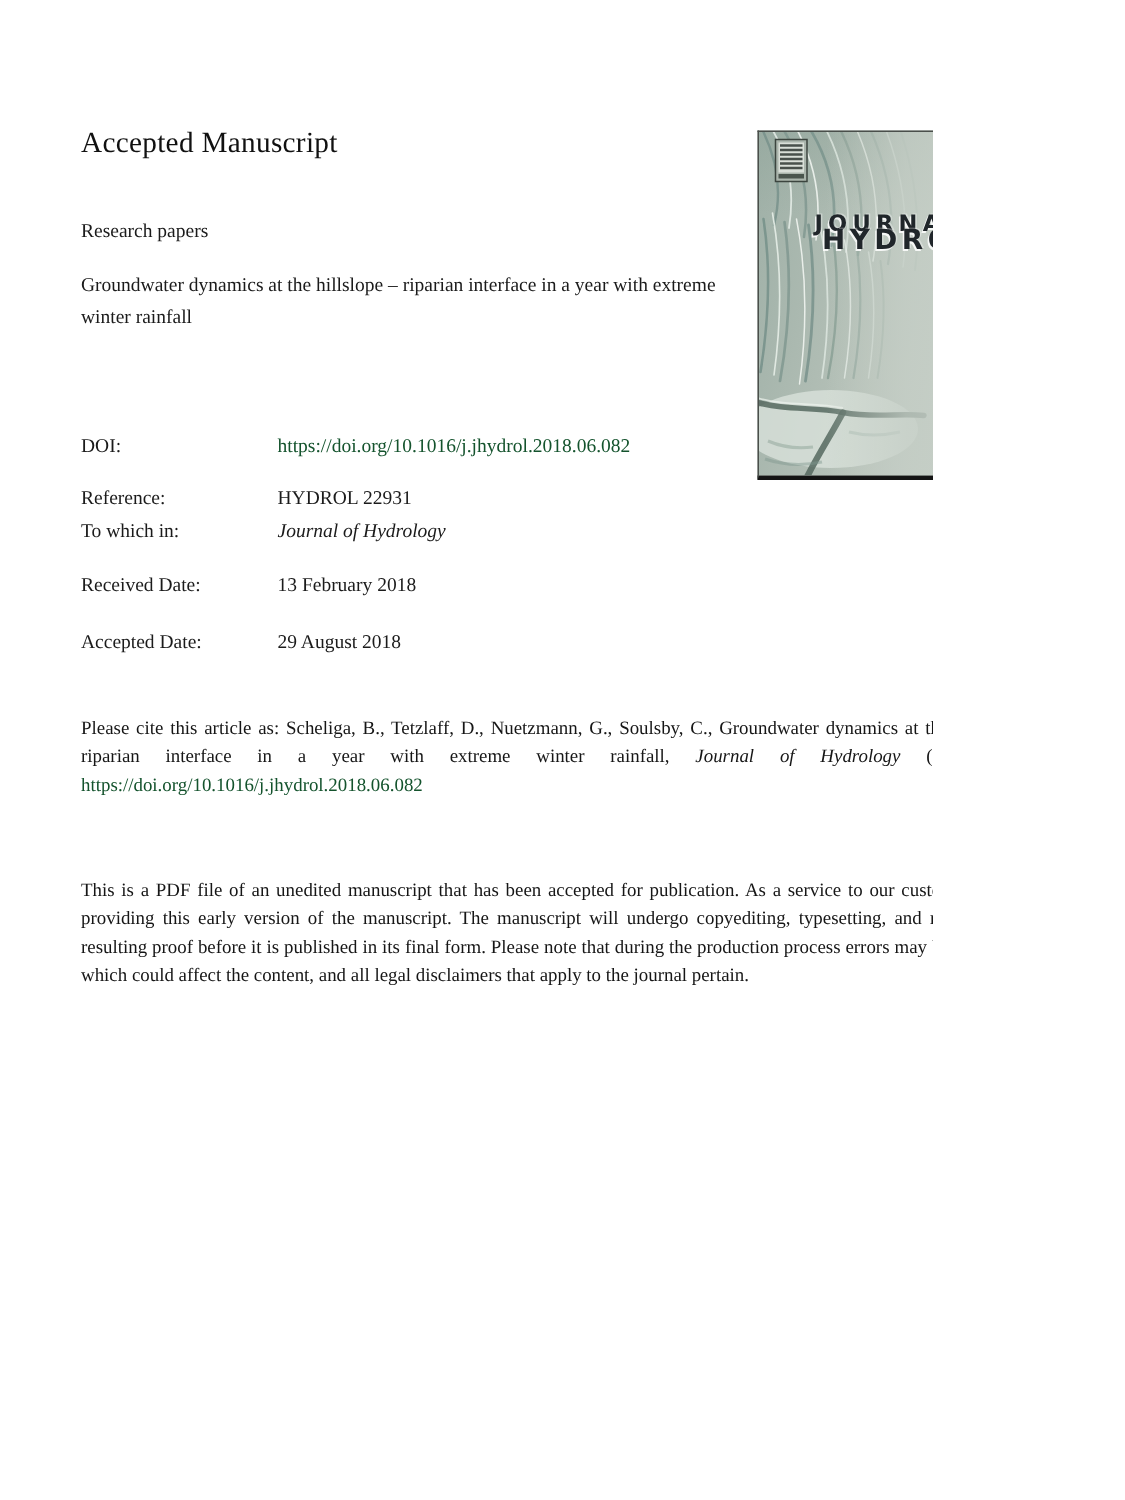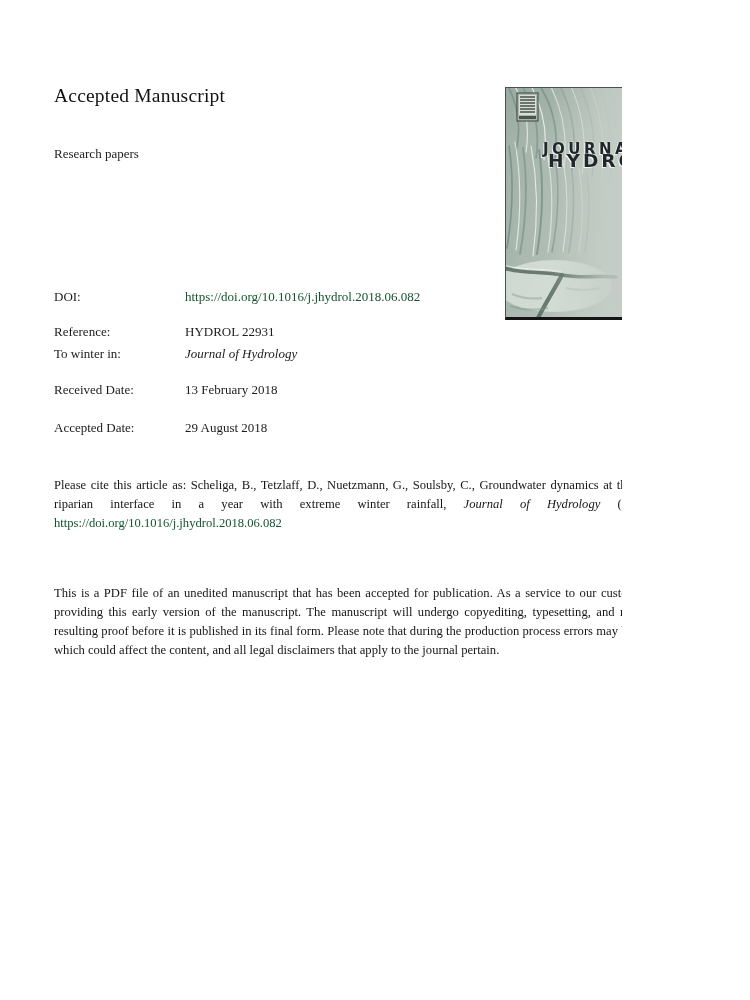--- a/index.html
+++ b/index.html
@@ -48,31 +48,32 @@
 </style>
 </head>
 <body>
 
 <div class="page">
 
   <div class="abs heading">Accepted Manuscript</div>
 
   <div class="abs section-label">Research papers</div>
 
+  <div class="abs article-title">Groundwater dynamics at the hillslope – riparian interface in a year with extreme winter rainfall</div>
 
 
   <div class="meta-row" style="top:289px;">
     <span class="meta-label">DOI:</span><a class="doc-link" href="#">https://doi.org/10.1016/j.jhydrol.2018.06.082</a>
   </div>
   <div class="meta-row" style="top:324px;">
     <span class="meta-label">Reference:</span><span class="meta-value">HYDROL 22931</span>
   </div>
 
   <div class="meta-row" style="top:346px;">
-    <span class="meta-label">To winter in:</span><span class="meta-value italic">Journal of Hydrology</span>
+    <span class="meta-label">To which in:</span><span class="meta-value italic">Journal of Hydrology</span>
   </div>
 
   <div class="meta-row" style="top:382px;">
     <span class="meta-label">Received Date:</span><span class="meta-value">13 February 2018</span>
   </div>
   <div class="meta-row" style="top:420px;">
     <span class="meta-label">Accepted Date:</span><span class="meta-value">29 August 2018</span>
   </div>
 
   <p class="abs para citation"><span>Please cite this article as: Scheliga, B., Tetzlaff, D., Nuetzmann, G., Soulsby, C., Groundwater dynamics at the hillslope – riparian interface in a year with extreme winter rainfall, </span><span class="italic">Journal of Hydrology</span><span> (2018), doi: </span><a class="doc-link" href="#">https://doi.org/10.1016/j.jhydrol.2018.06.082</a></p>

